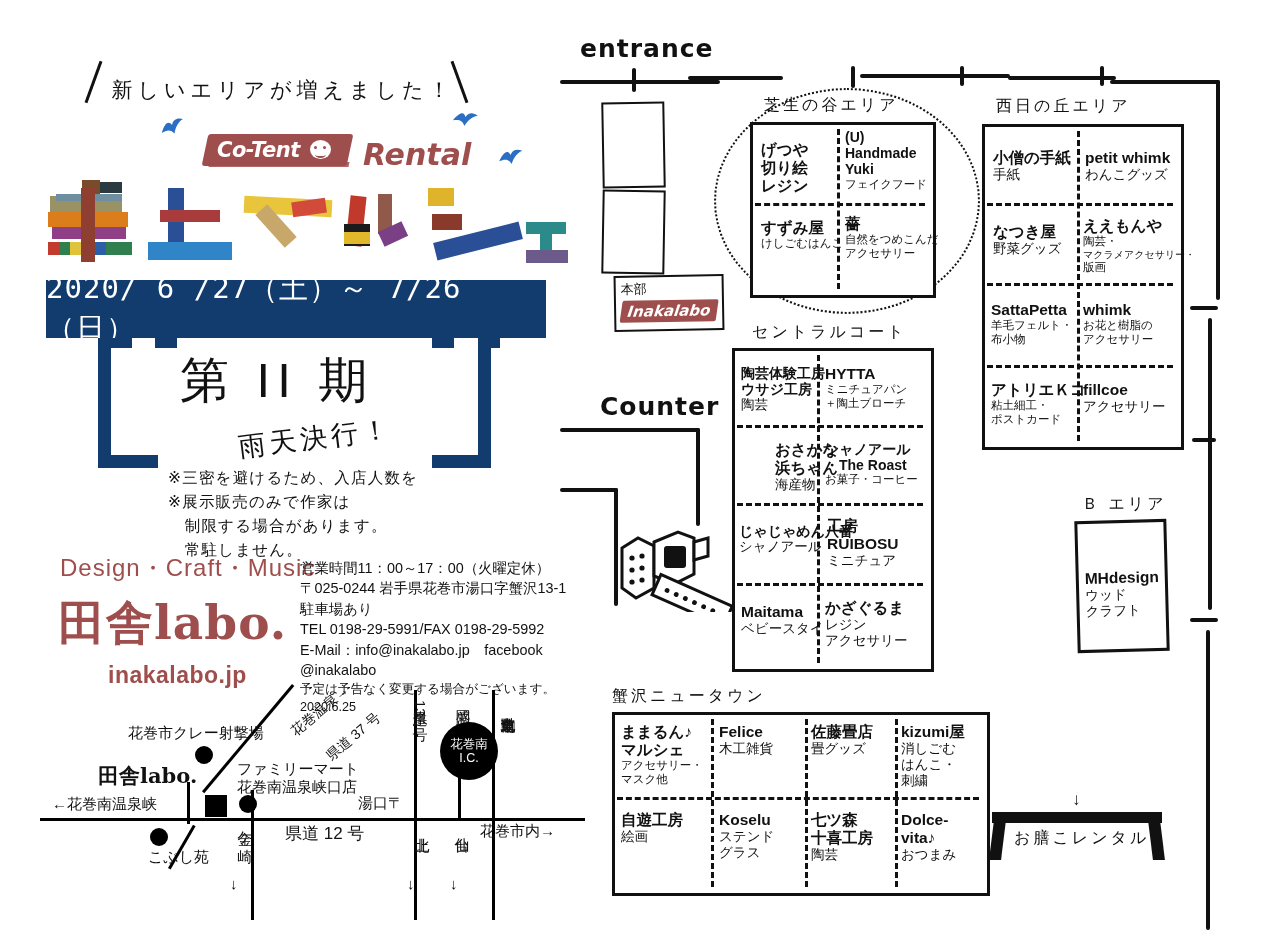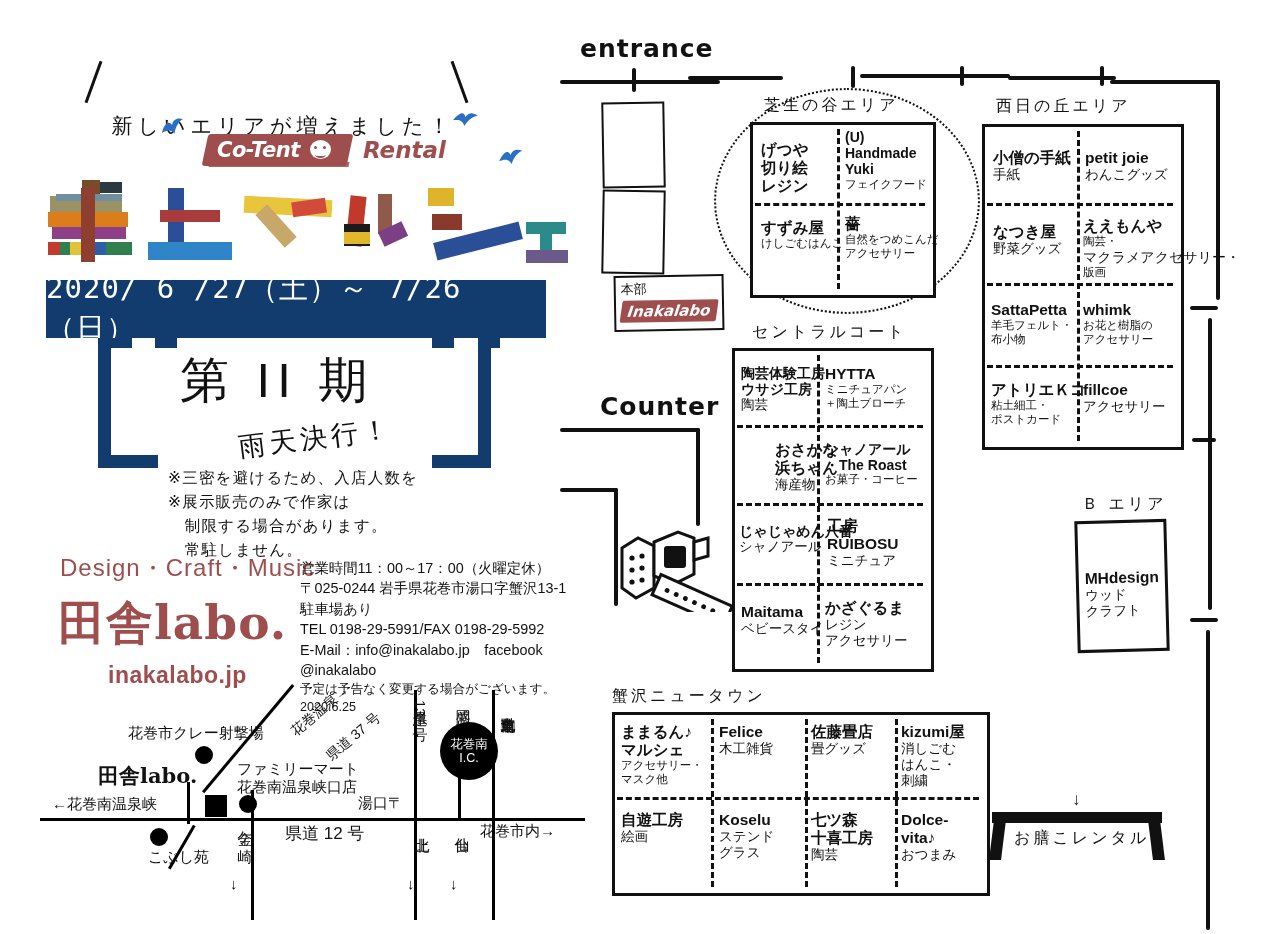--- a/index.html
+++ b/index.html
@@ -7,41 +7,41 @@
     width:1276px;height:934px;background:#ffffff;
     font-family:"Liberation Sans","DejaVu Sans",sans-serif;
     color:#111;overflow:hidden;position:relative;
   }
   .root{position:relative;width:1276px;height:934px;}
 
   
   .left{position:absolute;left:0;top:0;width:590px;height:934px;}
 
   .newarea{position:absolute;left:88px;top:70px;width:390px;height:40px;
-    display:flex;align-items:center;justify-content:center;margin-top:36px;}
+    display:flex;align-items:center;justify-content:center;}
   .newarea .txt{font-size:21px;letter-spacing:5px;font-weight:500;color:#111;}
   .slash-l,.slash-r{position:absolute;top:60px;width:3px;height:44px;background:#111;}
   .slash-l{left:92px;transform:rotate(20deg);}
   .slash-r{left:458px;transform:rotate(-20deg);}
 
   
   .cotent{position:absolute;left:205px;top:134px;width:235px;height:36px;}
   .cotent .plate{position:absolute;left:0;top:0;width:145px;height:32px;background:#9e4e4c;
     transform:skewX(-12deg);border-radius:3px;}
   .cotent .plate2{position:absolute;left:4px;top:28px;width:140px;height:5px;background:#9e4e4c;
     transform:skewX(-12deg);opacity:.85;}
   .cotent .ct{position:absolute;left:12px;top:4px;color:#fff;font-size:21px;font-weight:bold;
     font-style:italic;font-family:"DejaVu Sans",sans-serif;letter-spacing:-.5px;}
   .cotent .face{position:absolute;left:105px;top:6px;width:21px;height:19px;border-radius:50%;
     background:#fff;}
   .cotent .face:before{content:"";position:absolute;left:4px;top:6px;width:3px;height:3px;
     border-radius:50%;background:#9e4e4c;box-shadow:9px 0 0 #9e4e4c;}
   .cotent .face:after{content:"";position:absolute;left:5px;top:11px;width:11px;height:5px;
     border-bottom:2px solid #9e4e4c;border-radius:0 0 50% 50%;}
-  .cotent .rental{position:absolute;left:158px;top:3px;color:#9e4e4c;font-size:23px;
+  .cotent .rental{position:absolute;left:158px;top:3px;color:#9e4e4c;font-size:30px;
     font-weight:bold;font-style:italic;font-family:"DejaVu Sans",sans-serif;}
 
   
   .bird{position:absolute;color:#2a6fc4;font-size:20px;line-height:1;}
 
   
   .collage{position:absolute;left:48px;top:180px;width:520px;height:110px;}
 
   
   .banner{position:absolute;left:46px;top:280px;width:500px;height:58px;background:#123c6e;}
@@ -342,31 +342,31 @@
       <div class="dash-v" style="left:92px;top:4px;height:310px;"></div>
       <div class="dash-h" style="left:2px;top:76px;width:186px;"></div>
       <div class="dash-h" style="left:2px;top:156px;width:186px;"></div>
       <div class="dash-h" style="left:2px;top:238px;width:186px;"></div>
 
       <div class="cell" style="left:8px;top:22px;">
         <div class="nm">小僧の手紙</div>
         <div class="ds">手紙</div>
       </div>
       <div class="cell" style="left:100px;top:22px;">
-        <div class="nm">petit joie</div>
+        <div class="nm">petit whimk</div>
         <div class="ds">わんこグッズ</div>
       </div>
       <div class="cell" style="left:8px;top:96px;">
         <div class="nm">なつき屋</div>
         <div class="ds">野菜グッズ</div>
       </div>
       <div class="cell" style="left:98px;top:90px;">
         <div class="nm">ええもんや</div>
         <div class="ds xs">陶芸・</div>
-        <div class="ds xs" style="font-size:14px;">マクラメアクセサリー・</div>
+        <div class="ds xs" style="font-size:10px;">マクラメアクセサリー・</div>
         <div class="ds xs">版画</div>
       </div>
       <div class="cell" style="left:6px;top:174px;">
         <div class="nm">SattaPetta</div>
         <div class="ds xs">羊毛フェルト・</div>
         <div class="ds xs">布小物</div>
       </div>
       <div class="cell" style="left:98px;top:174px;">
         <div class="nm">whimk</div>
         <div class="ds xs">お花と樹脂の</div>

